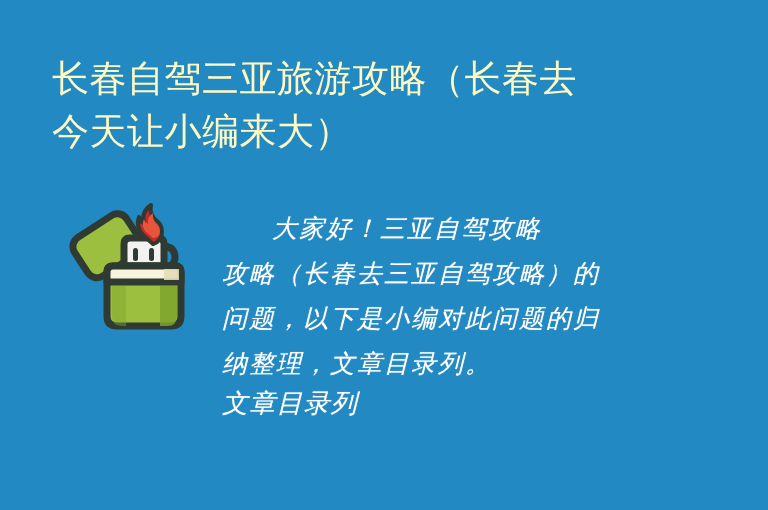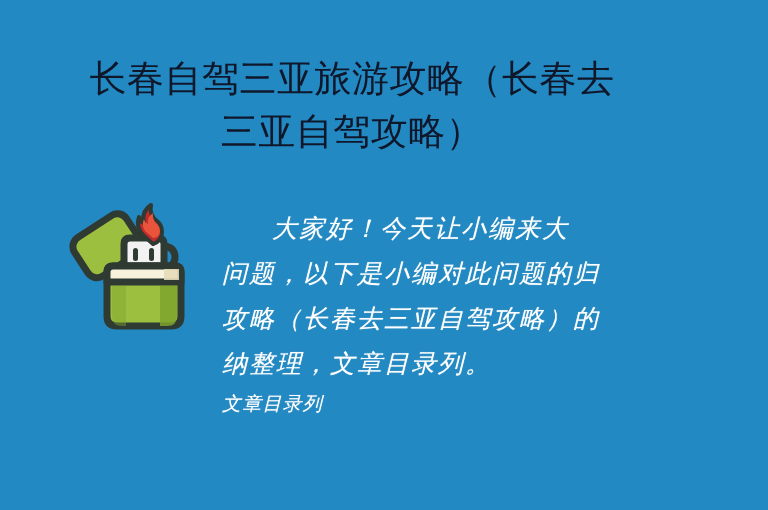--- a/index.html
+++ b/index.html
@@ -24,25 +24,24 @@
   #title-block {
     position: absolute;
     left: 52px;
     top: 52px;
     width: 600px;
   }
   .title-line {
     font-family: "Liberation Sans", "DejaVu Sans", sans-serif;
     font-size: 37px;
     line-height: 53px;
-    color: #0f172a;
+    color: #fef9c3;
     font-weight: 400;
     letter-spacing: 0.5px;
     white-space: nowrap;
-    text-align: center;
   }
 
   
   #lighter-figure {
     position: absolute;
     left: 60px;
     top: 198px;
     width: 136px;
     height: 140px;
   }
@@ -67,33 +66,33 @@
     font-weight: 400;
     font-style: italic;
     letter-spacing: 2.0px;
     white-space: nowrap;
     text-shadow: 0 0 1px rgba(255,255,255,0.55);
   }
   .body-line.indented {
     padding-left: 50px;
   }
   .body-line.toc {
-    font-size: 19px;
+    font-size: 26px;
     line-height: 34px;
     letter-spacing: 1.2px;
   }
 </style>
 </head>
 <body>
 
 <div id="page">
 
   <div id="title-block">
     <div class="title-line">长春自驾三亚旅游攻略（长春去</div>
-    <div class="title-line">三亚自驾攻略）</div>
+    <div class="title-line">今天让小编来大）</div>
   </div>
 
   <div id="lighter-figure">
     <svg viewBox="0 0 136 140" xmlns="http://www.w3.org/2000/svg">
       <g stroke="#2f3a33" stroke-width="7" stroke-linejoin="round" stroke-linecap="round">
 
         <g transform="rotate(-33 45 48)">
           <rect x="16" y="26" width="62" height="46" rx="11" ry="11" fill="#9dbf3f"></rect>
         </g>
 
@@ -119,20 +118,20 @@
       </g>
 
       <path d="M100 88 h17 v30 q0 10 -10 10 h-7 z" fill="#7fa32e" opacity="0.85"></path>
       <path d="M52 88 h14 v40 h-4 q-10 0 -10 -10 z" fill="#7fa32e" opacity="0.45"></path>
 
       <path d="M104 71 h15 v11 h-15 z" fill="#e3dcb8" opacity="0.9"></path>
     </svg>
   </div>
 
   <div id="body-block">
-    <div class="body-line indented">大家好！今天让小编来大</div>
+    <div class="body-line indented">大家好！三亚自驾攻略</div>
+    <div class="body-line">攻略（长春去三亚自驾攻略）的</div>
     <div class="body-line">问题，以下是小编对此问题的归</div>
-    <div class="body-line">攻略（长春去三亚自驾攻略）的</div>
     <div class="body-line">纳整理，文章目录列。</div>
     <div class="body-line toc">文章目录列</div>
   </div>
 
 </div>
 
 </body></html>

